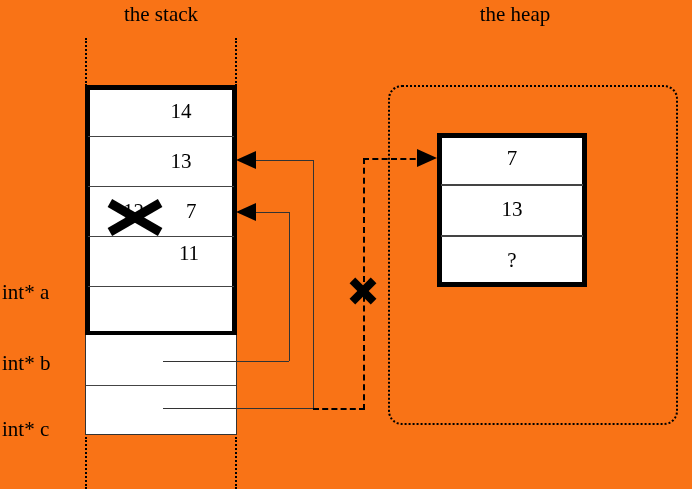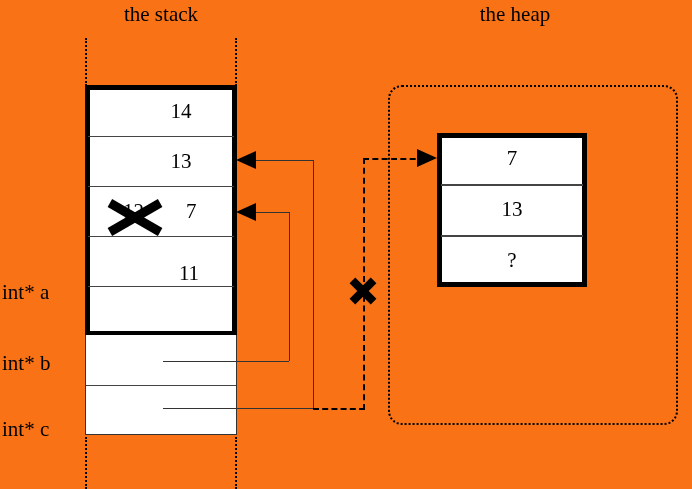--- a/index.html
+++ b/index.html
@@ -161,21 +161,21 @@
   <div class="cell" style="top:86px;">
     <span>14</span>
   </div>
   <div class="cell" style="top:136px;">
     <span>13</span>
   </div>
   <div class="cell" style="top:186px;justify-content:flex-start;padding-left:18px;">
     <span style="color:#000;">12</span>
     <span style="margin-left:42px;">7</span>
   </div>
-  <div class="cell" style="top:248px;padding-left:16px;">
+  <div class="cell" style="top:228px;padding-left:16px;">
     <span>11</span>
   </div>
 
   <div class="xmark" id="x-twelve">
     <span class="s1"></span>
     <span class="s2"></span>
   </div>
 
   <div class="varlabel" style="top:280px;">int* a</div>
   <div class="varlabel" style="top:351px;">int* b</div>

